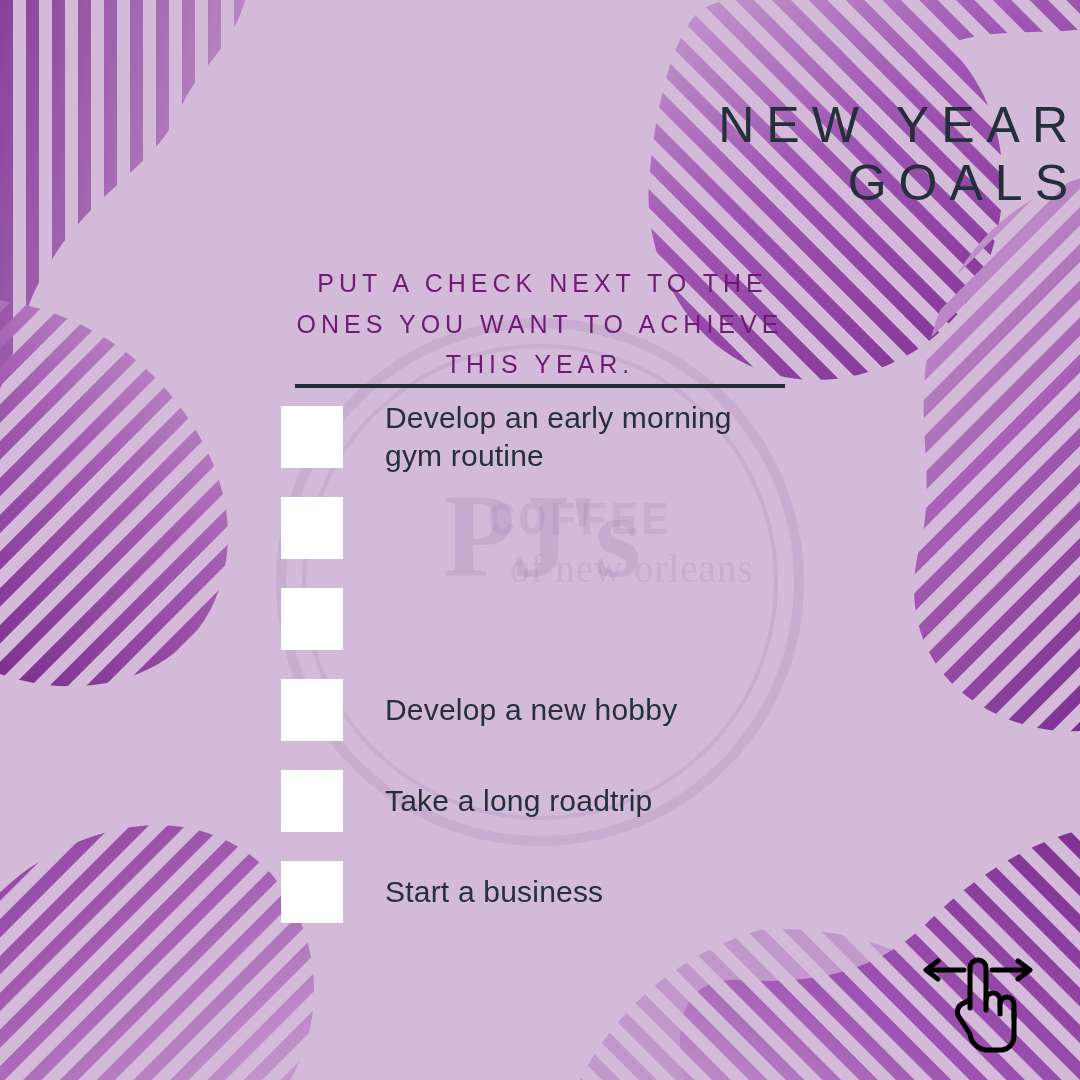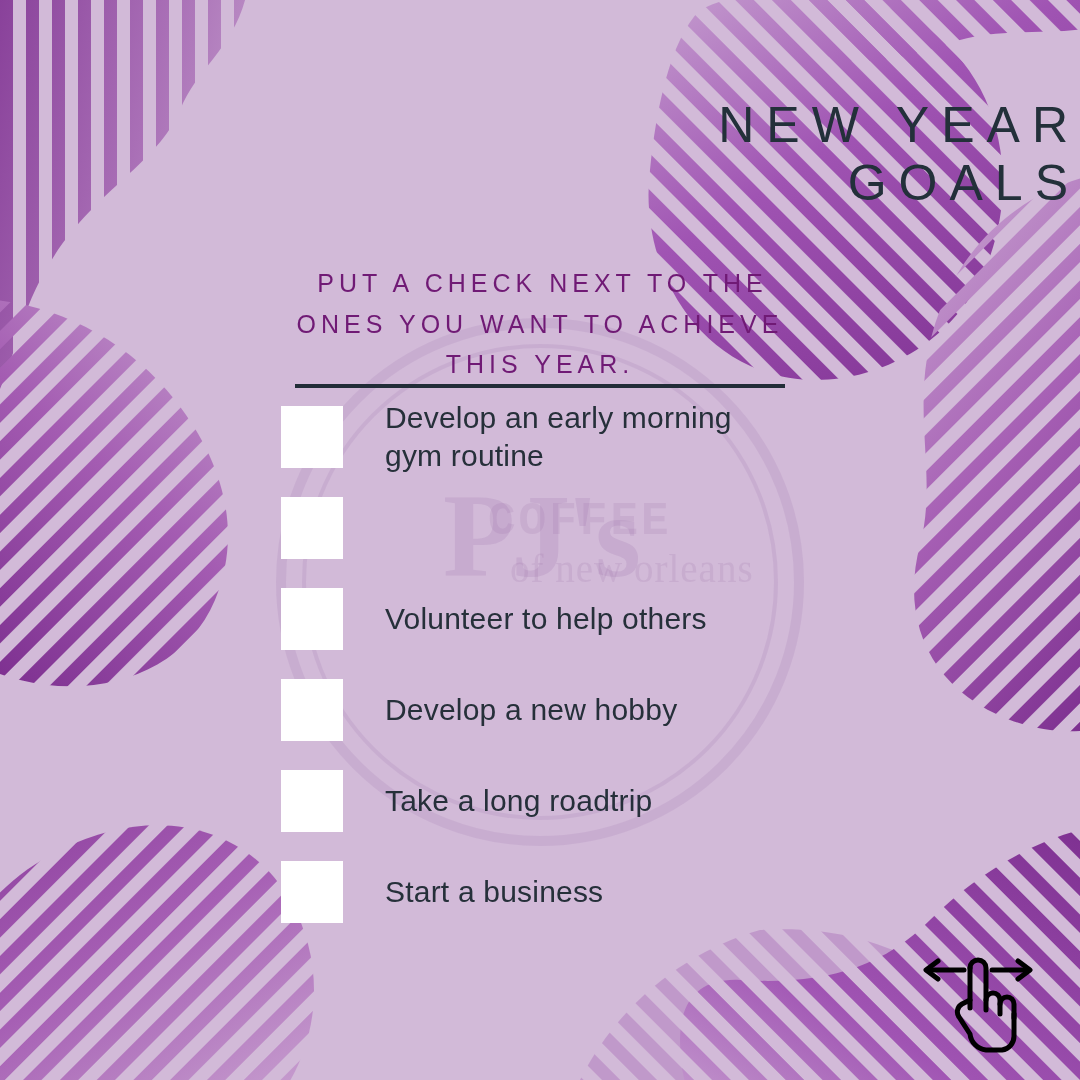--- a/index.html
+++ b/index.html
@@ -309,21 +309,20 @@
       <div class="check-row tall">
         <span class="checkbox"></span>
         <span class="check-label">Develop an early morning
 gym routine</span>
       </div>
       <div class="check-row">
         <span class="checkbox"></span>
       </div>
       <div class="check-row">
         <span class="checkbox"></span>
-        <span class="check-label">Volunteer to help others</span>
       </div>
       <div class="check-row">
         <span class="checkbox"></span>
         <span class="check-label">Develop a new hobby</span>
       </div>
       <div class="check-row">
         <span class="checkbox"></span>
         <span class="check-label">Take a long roadtrip</span>
       </div>
       <div class="check-row">

